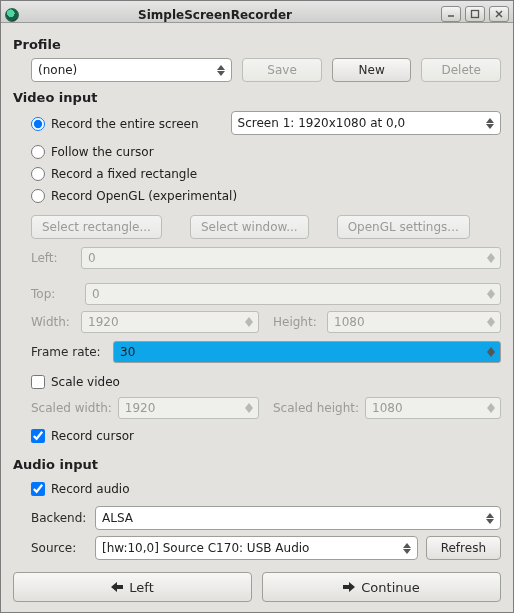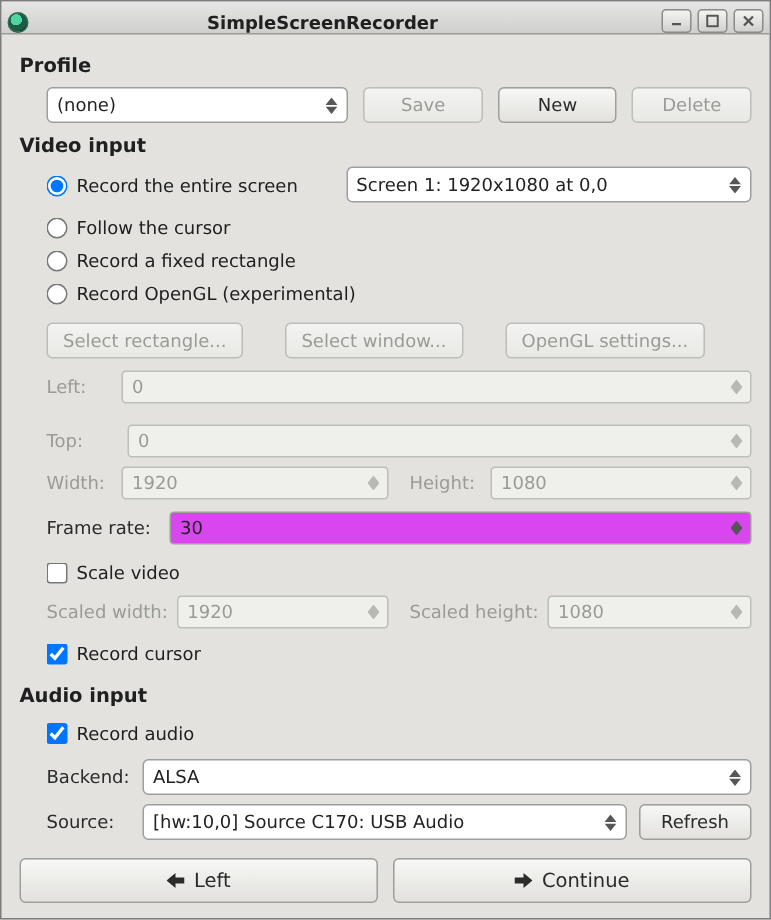--- a/index.html
+++ b/index.html
@@ -82,21 +82,21 @@
     position:relative;
     color:#222;
   }
   .combo .text { flex:1; white-space:nowrap; overflow:hidden; text-overflow:ellipsis; }
   .combo .spinbtns {
     width:16px; display:flex; flex-direction:column; align-items:center; gap:1px;
   }
   .spinbtns svg { display:block; }
   .spinfield {
     height:22px;
-    background:#d946ef;
+    background:#0ea5e9;
     border:1px solid #9e9e9b;
     border-radius:3px;
     display:flex; align-items:center;
     padding:0 2px 0 6px;
     color:#222;
   }
   .spinfield.disabled { background:#efefec; color:#9a9a96; border-color:#bdbdba; }
   .spinfield .val { flex:1; }
   .grid2 { display:flex; gap:14px; }
   .grid2 > div { flex:1; display:flex; align-items:center; gap:6px; }

